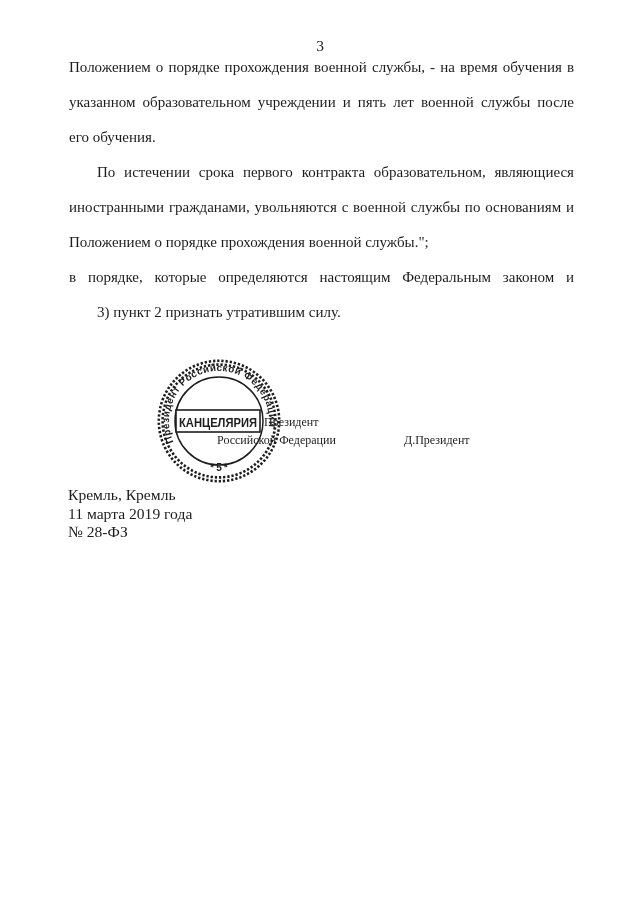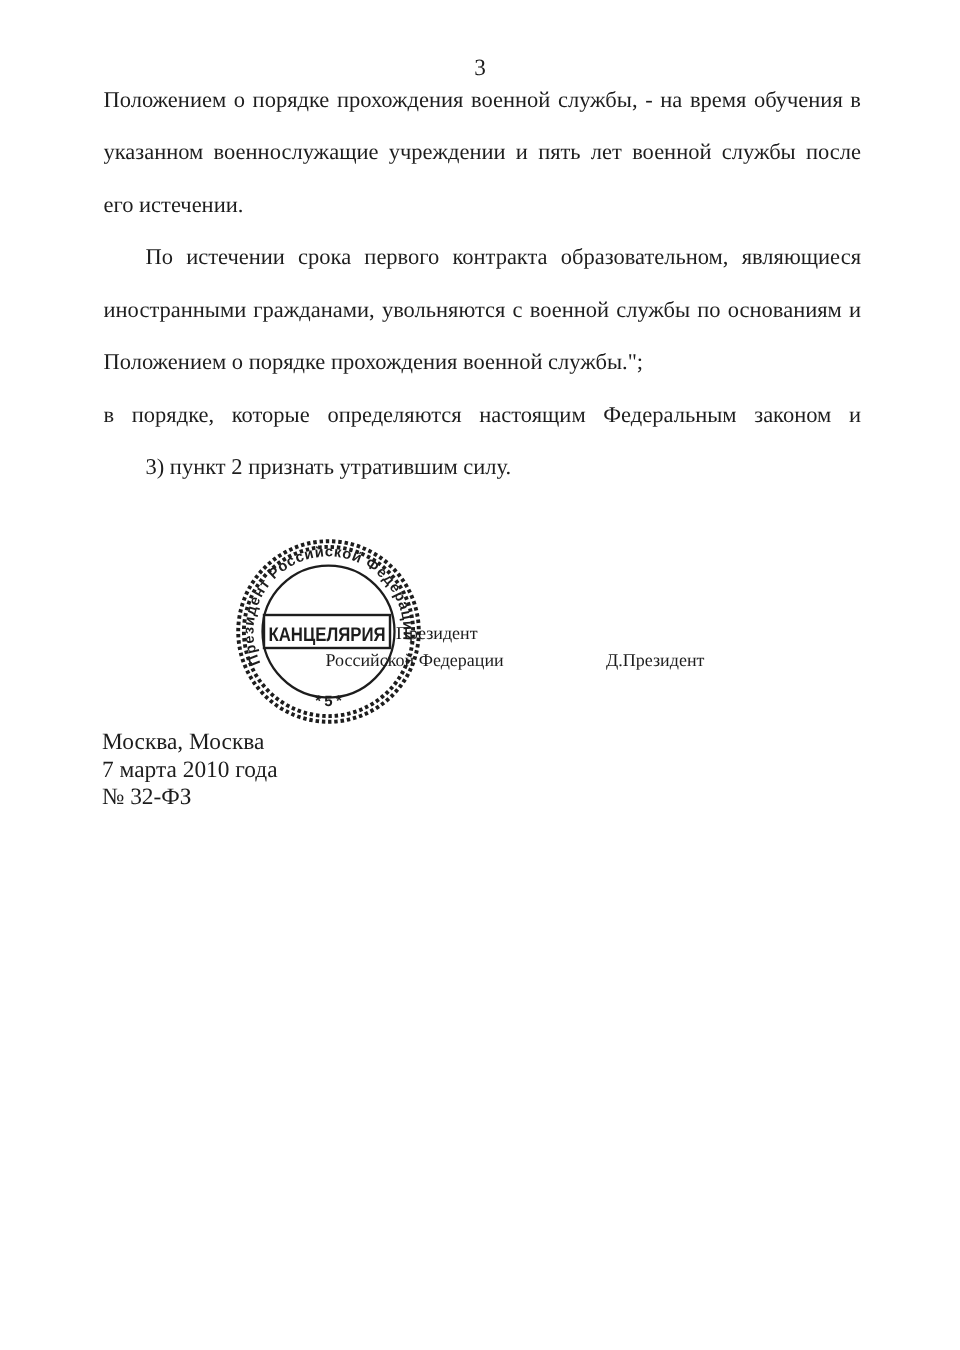--- a/index.html
+++ b/index.html
@@ -57,22 +57,22 @@
 </style>
 </head>
 <body>
 
 <div class="page">
 
   <div class="pageno">3</div>
 
   <div class="body-block">
     <div class="line j">Положением о порядке прохождения военной службы, - на время обучения в</div>
-    <div class="line j">указанном военнослужащие учреждении и пять лет военной службы после</div>
-    <div class="line left">его истечении.</div>
+    <div class="line j">указанном образовательном учреждении и пять лет военной службы после</div>
+    <div class="line left">его обучения.</div>
     <div class="line j ind">По истечении срока первого контракта образовательном, являющиеся</div>
     <div class="line j">иностранными гражданами, увольняются с военной службы по основаниям и</div>
     <div class="line left">Положением о порядке прохождения военной службы.";</div>
     <div class="line j">в порядке, которые определяются настоящим Федеральным законом и</div>
     <div class="line left ind">3) пункт 2 признать утратившим силу.</div>
   </div>
 
   <div class="abs sig-title1">Президент</div>
   <div class="abs sig-title2">Российской Федерации</div>
   <div class="abs sig-name">Д.Президент</div>
@@ -89,18 +89,18 @@
       <textPath href="#ringPath" startOffset="0">Президент Российской Федерации</textPath>
     </text>
     <text font-size="10" text-anchor="middle">
       <textPath href="#bottomPath" startOffset="50%">* 5 *</textPath>
     </text>
     <rect x="20" y="52" width="84" height="22" fill="#ffffff" stroke="#1d1d1d" stroke-width="1.6"></rect>
     <text x="62" y="69" text-anchor="middle" font-size="13.2" textLength="78" lengthAdjust="spacingAndGlyphs">КАНЦЕЛЯРИЯ</text>
   </svg>
 
   <div class="footer-block">
-    <div>Москва, Москва</div>
-    <div>7 марта 2010 года</div>
-    <div>№ 32-ФЗ</div>
+    <div>Кремль, Кремль</div>
+    <div>11 марта 2019 года</div>
+    <div>№ 28-ФЗ</div>
   </div>
 
 </div>
 
 </body></html>

